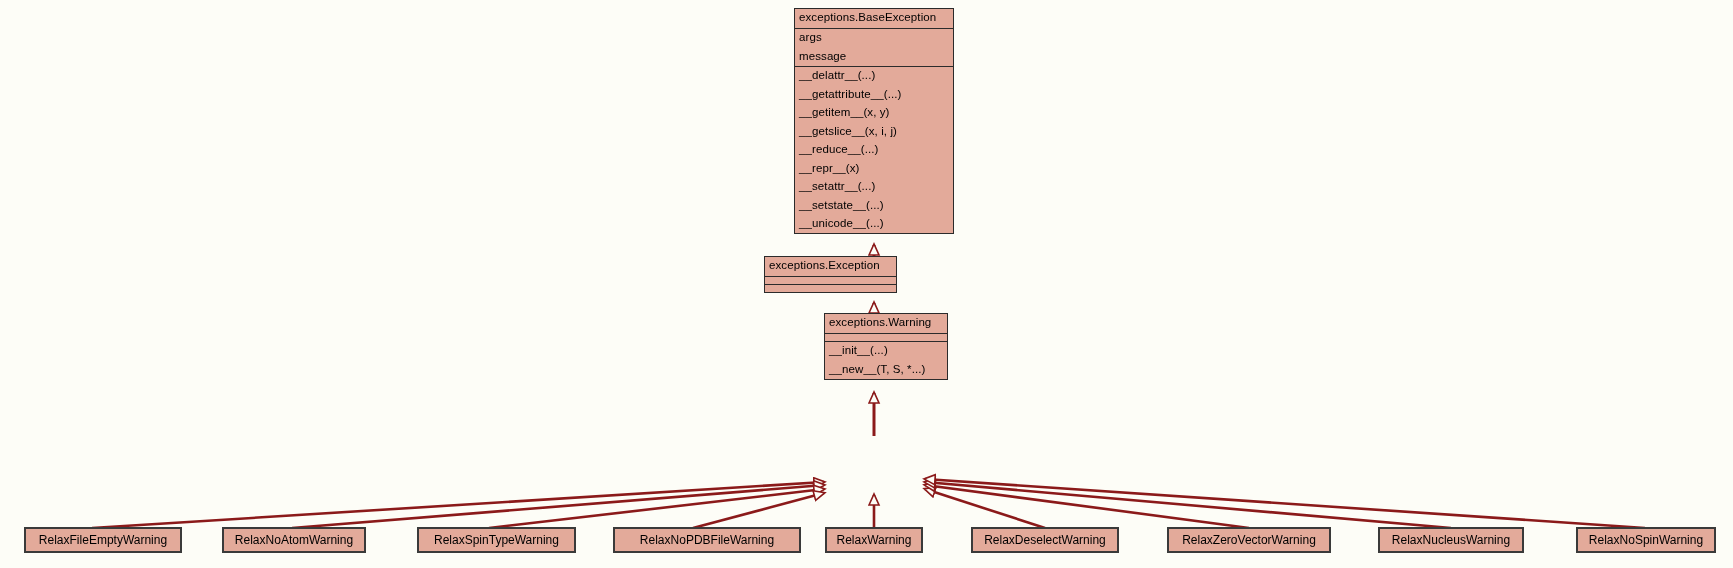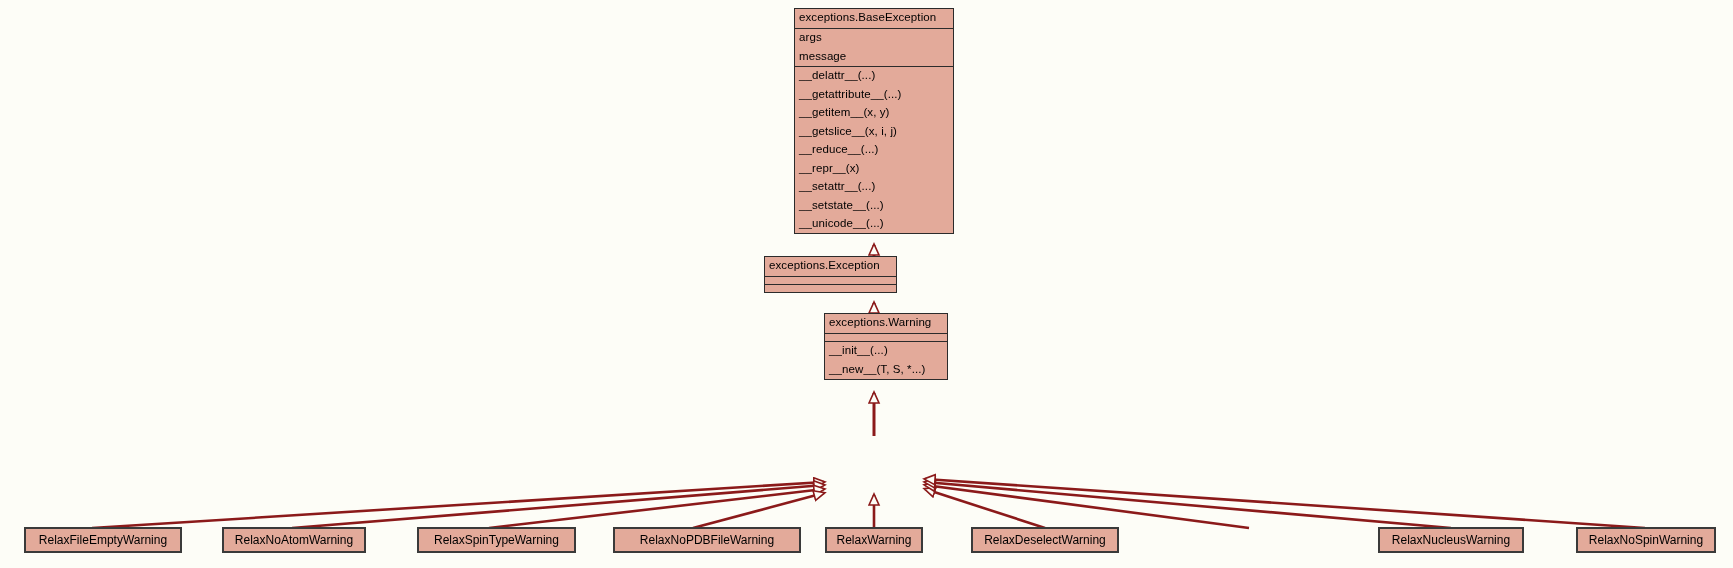--- a/index.html
+++ b/index.html
@@ -140,16 +140,17 @@
     </div>
   </div>
 
 
   <div class="leaf" style="left:13px; top:527px; width:158px;margin-left:11px;">RelaxFileEmptyWarning</div>
   <div class="leaf" style="left:222px; top:527px; width:144px;">RelaxNoAtomWarning</div>
   <div class="leaf" style="left:417px; top:527px; width:159px;">RelaxSpinTypeWarning</div>
   <div class="leaf" style="left:613px; top:527px; width:188px;">RelaxNoPDBFileWarning</div>
   <div class="leaf" style="left:825px; top:527px; width:98px;">RelaxWarning</div>
   <div class="leaf" style="left:971px; top:527px; width:148px;">RelaxDeselectWarning</div>
+  <div class="leaf" style="left:1167px; top:527px; width:164px;">RelaxZeroVectorWarning</div>
   <div class="leaf" style="left:1378px; top:527px; width:146px;">RelaxNucleusWarning</div>
   <div class="leaf" style="left:1576px; top:527px; width:140px;">RelaxNoSpinWarning</div>
 
 </div>
 
 </body></html>

